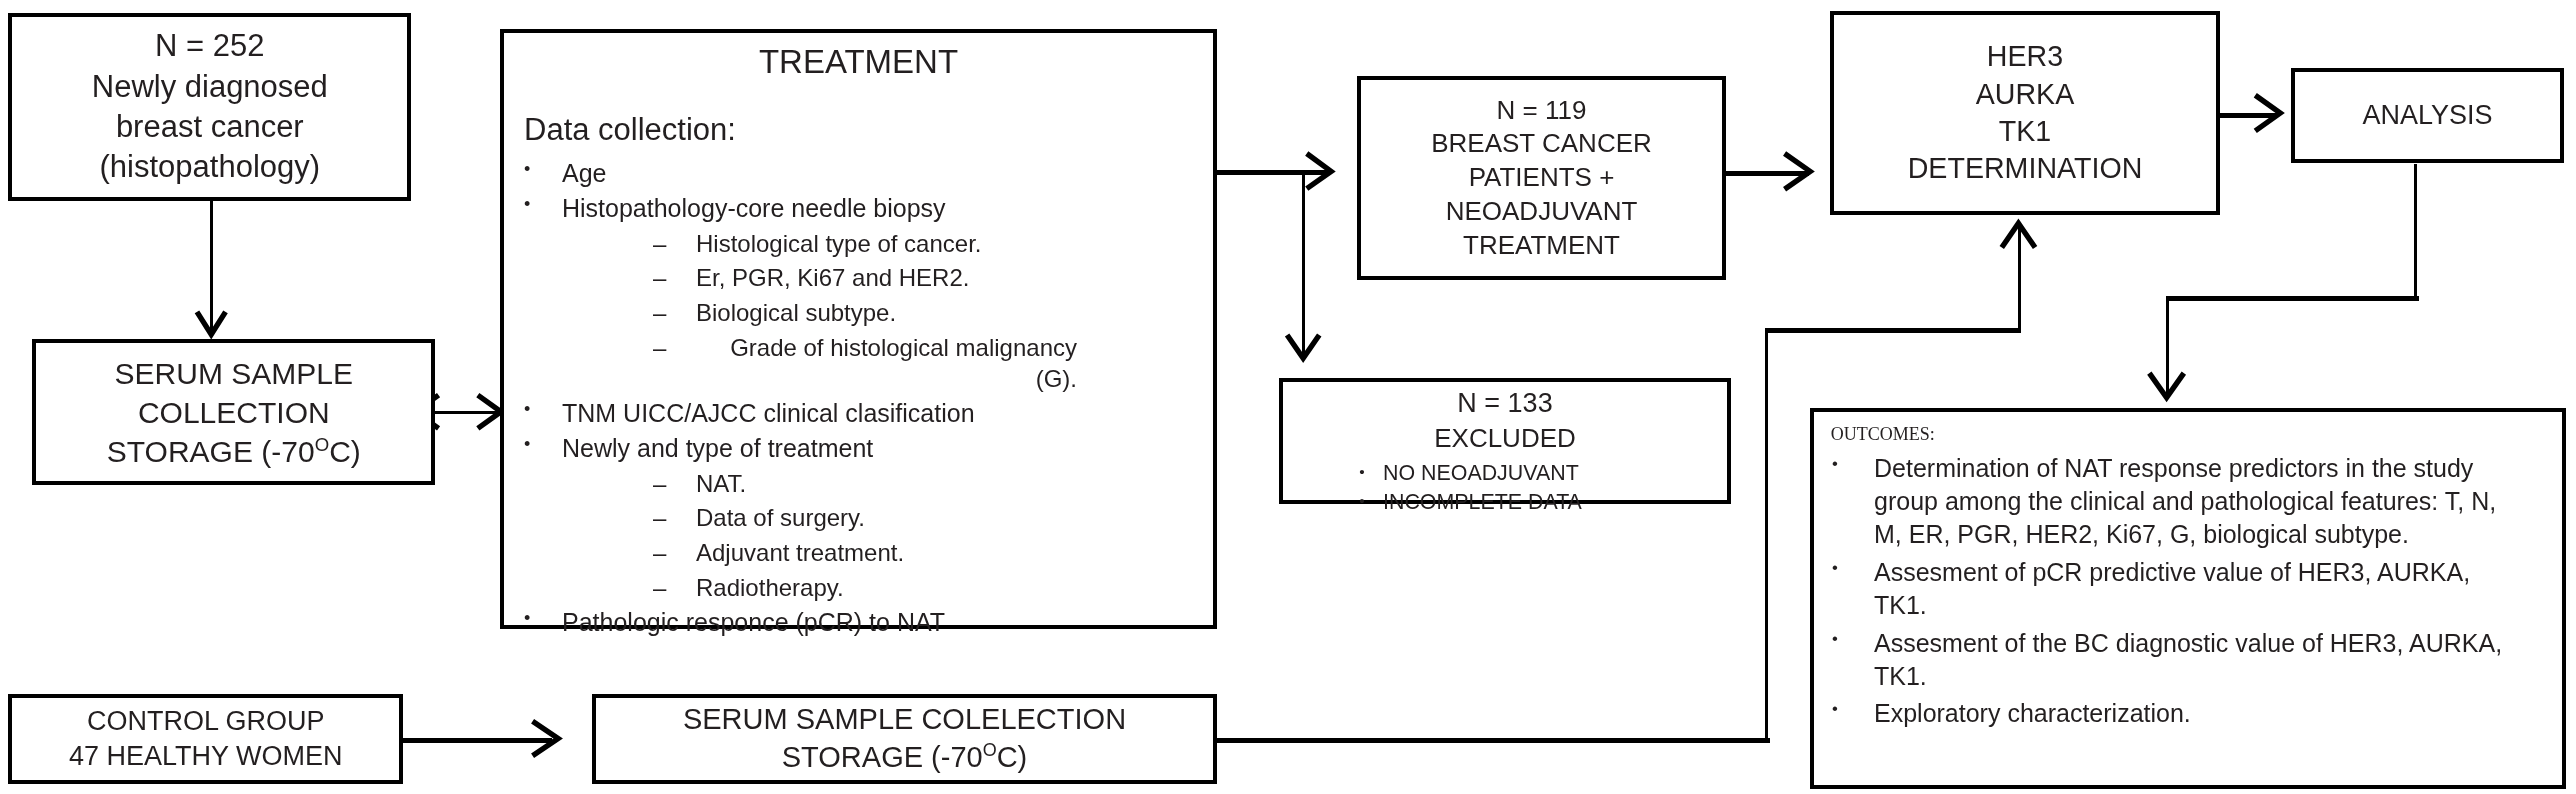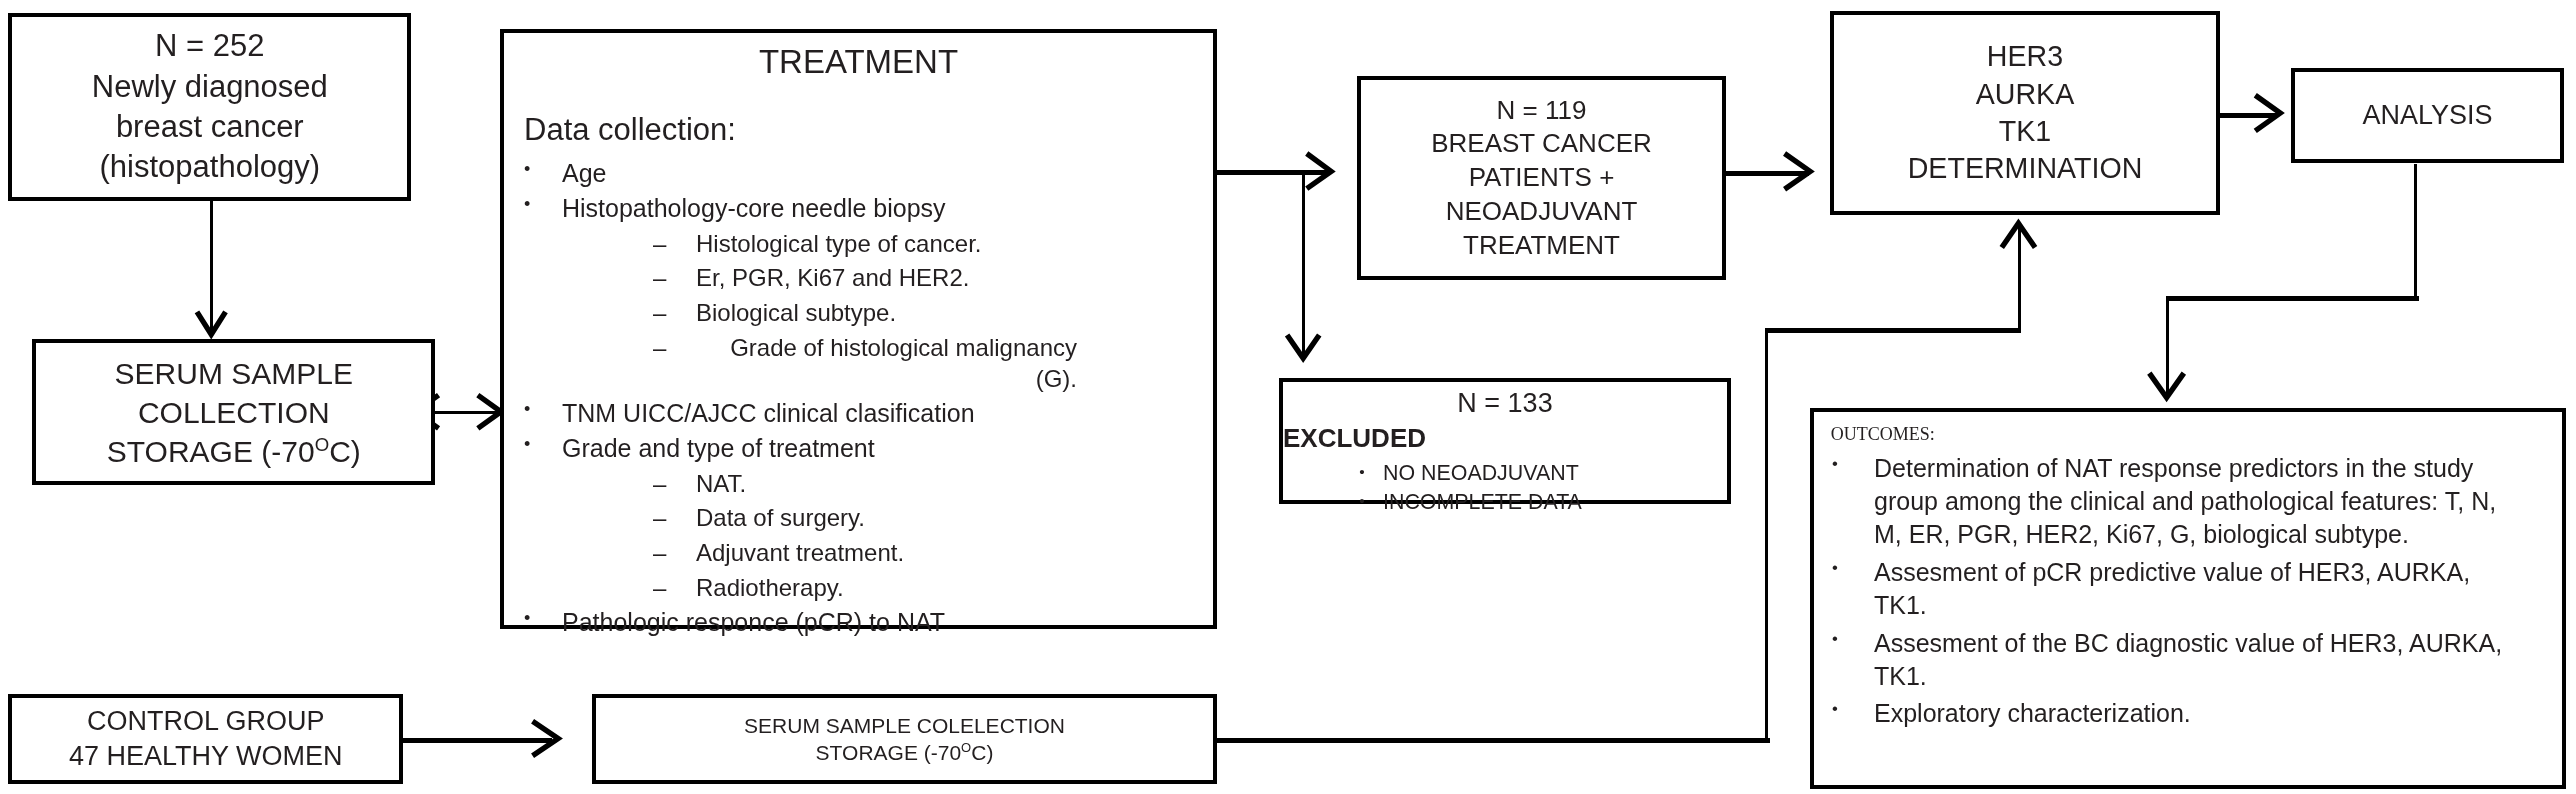--- a/index.html
+++ b/index.html
@@ -32,41 +32,41 @@
   #box-treatment   {left:500px; top:28.6px;   width:717px; height:600px;
                     align-items:stretch;justify-content:flex-start;text-align:left;}
   #box-n119        {left:1357px;top:76px;  width:369px;  height:204px; font-size:26px;}
   #box-excluded    {left:1279px;top:378px;  width:452px;  height:126px;
                     align-items:stretch;justify-content:flex-start;}
   #box-her3        {left:1822px;top:10.7px;   width:390px;  height:204px; font-size:28.6px;margin-left:8px;}
   #box-analysis    {left:2291px;top:68px;  width:273px;  height:95px; font-size:27px;}
   #box-outcomes    {left:1810px;top:408px;  width:756px; height:381px;
                     align-items:stretch;justify-content:flex-start;text-align:left;}
   #box-control     {left:8.3px;  top:694px; width:395px;  height:90px; font-size:27px;justify-content:center;}
-  #box-serum-bot   {left:592px; top:694px; width:625px; height:90px; font-size:21px;}
+  #box-serum-bot   {left:592px; top:694px; width:625px; height:90px; font-size:29px;}
 
   
   .tx-title{
     font-size:33px;text-align:center;display:block;width:100%;
     margin:8.3px 0 26px 0;font-weight:400;
   }
   .tx-head{font-size:31px;display:block;margin:0 0 6px 20px;}
   .lvl1{
     display:flex;align-items:flex-start;font-size:25px;margin:1.2px 0 1.2px 20px;
   }
   .lvl1 .bullet{width:38px;flex:none;font-size:18px;line-height:1.42;}
   .lvl2{
     display:flex;align-items:flex-start;font-size:24px;margin:1.8px 0 1.8px 149px;
   }
   .lvl2 .dash{width:43px;flex:none;}
   .lvl2 .txt{max-width:381px;text-align:right;}
 
   
   .ex-head{font-size:27px;text-align:center;display:block;width:100%;margin:3.6px 0 1.2px 0;}
-  .ex-sub {font-size:26px;text-align:left;display:block;width:100%;margin:0 0 3.6px 0;font-weight:bold;}
+  .ex-sub {font-size:26px;text-align:center;display:block;width:100%;margin:0 0 3.6px 0;}
   .ex-item{display:flex;font-size:21.4px;margin:0.6px 0 0.6px 58px;}
   .ex-item .bullet{width:42px;flex:none;font-size:15.5px;line-height:1.5;}
 
   
   .out-head{font-size:18px;display:block;margin:10.7px 0 3.6px 16.7px;font-family:Liberation Serif, serif;}
   .out-item{display:flex;align-items:flex-start;font-size:25px;margin:2.4px 0 2.4px 18px;}
   .out-item .bullet{width:42px;flex:none;font-size:16.7px;line-height:1.45;}
   .out-item .txt{max-width:649px;line-height:1.32;}
 
   sup{font-size:0.62em;vertical-align:super;line-height:0;}
@@ -169,21 +169,21 @@
     <div class="lvl2">
       <span class="dash">–</span>
       <span class="txt">Grade of histological malignancy (G).</span>
     </div>
     <div class="lvl1">
       <span class="bullet">•</span>
       <span class="txt">TNM UICC/AJCC clinical clasification</span>
     </div>
     <div class="lvl1">
       <span class="bullet">•</span>
-      <span class="txt">Grade and type of treatment</span>
+      <span class="txt">Newly and type of treatment</span>
     </div>
     <div class="lvl2">
       <span class="dash">–</span>
       <span class="txt">NAT.</span>
     </div>
     <div class="lvl2">
       <span class="dash">–</span>
       <span class="txt">Data of surgery.</span>
     </div>
     <div class="lvl2">

